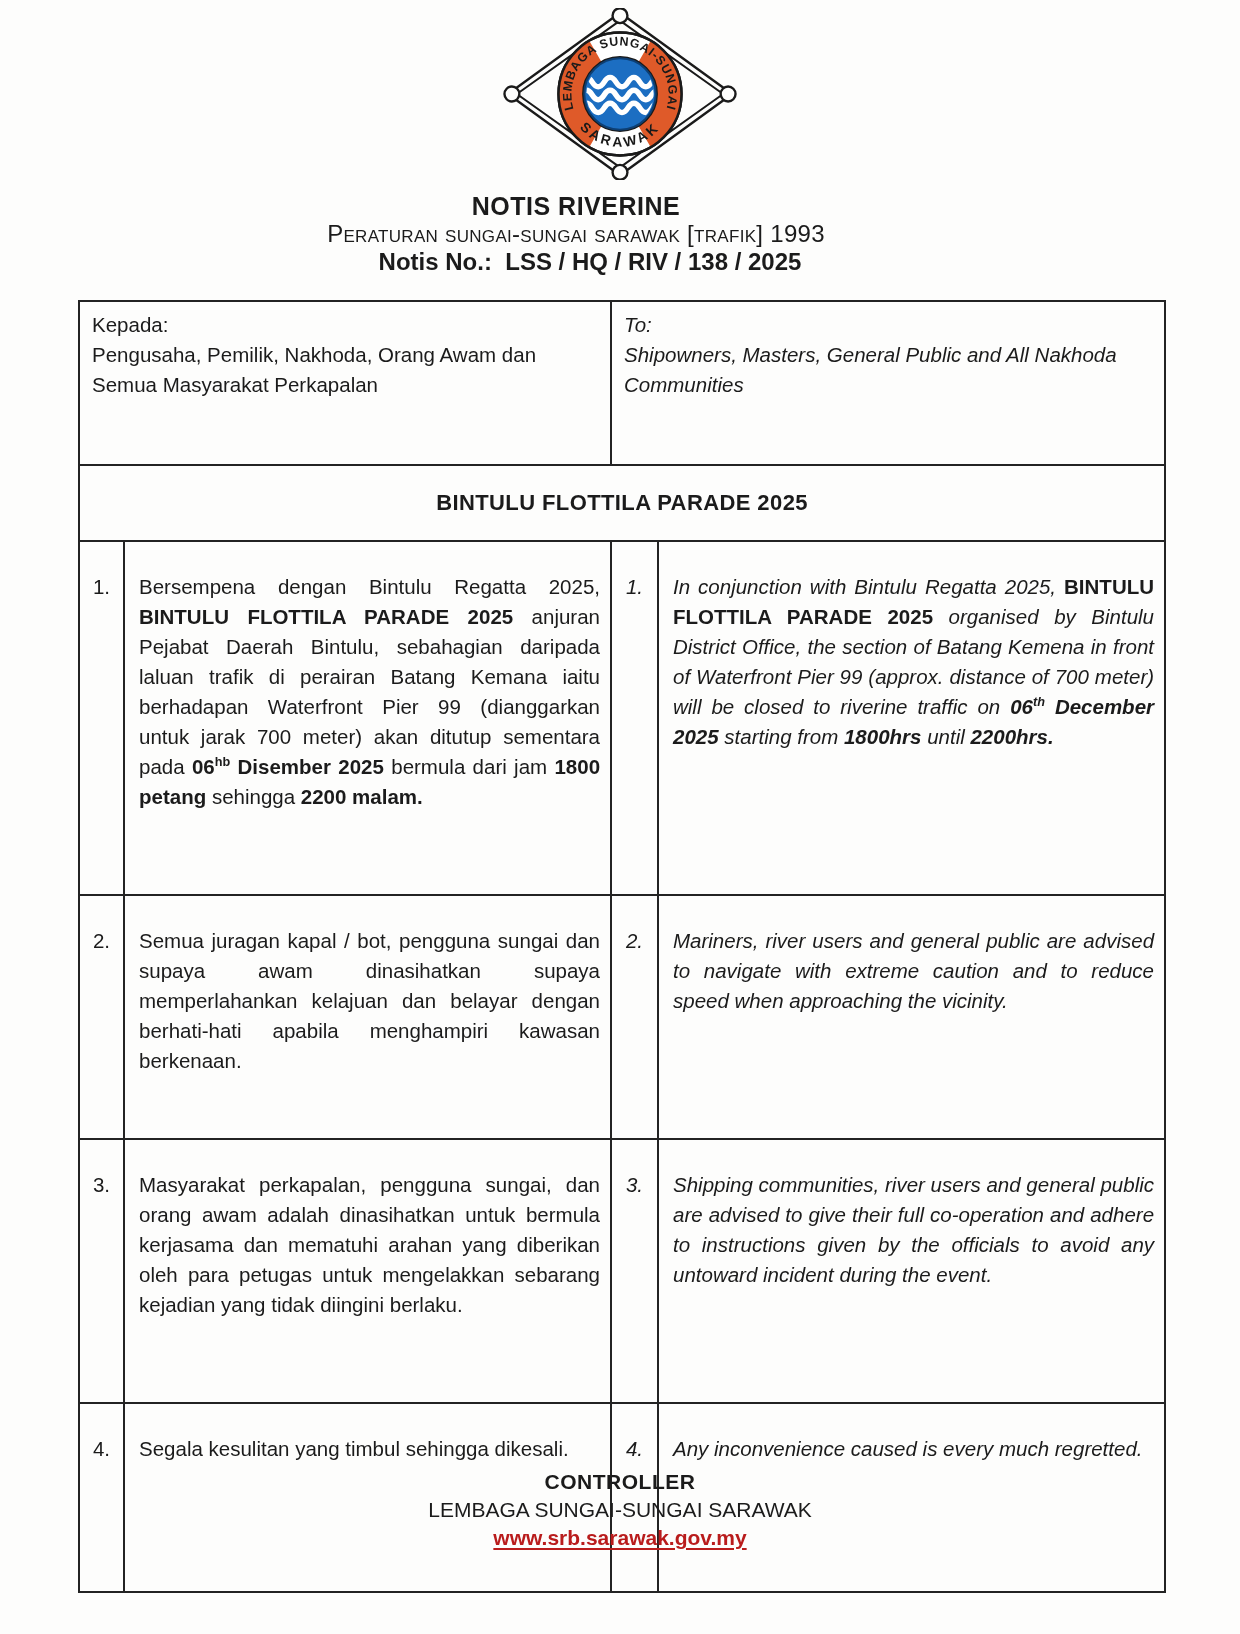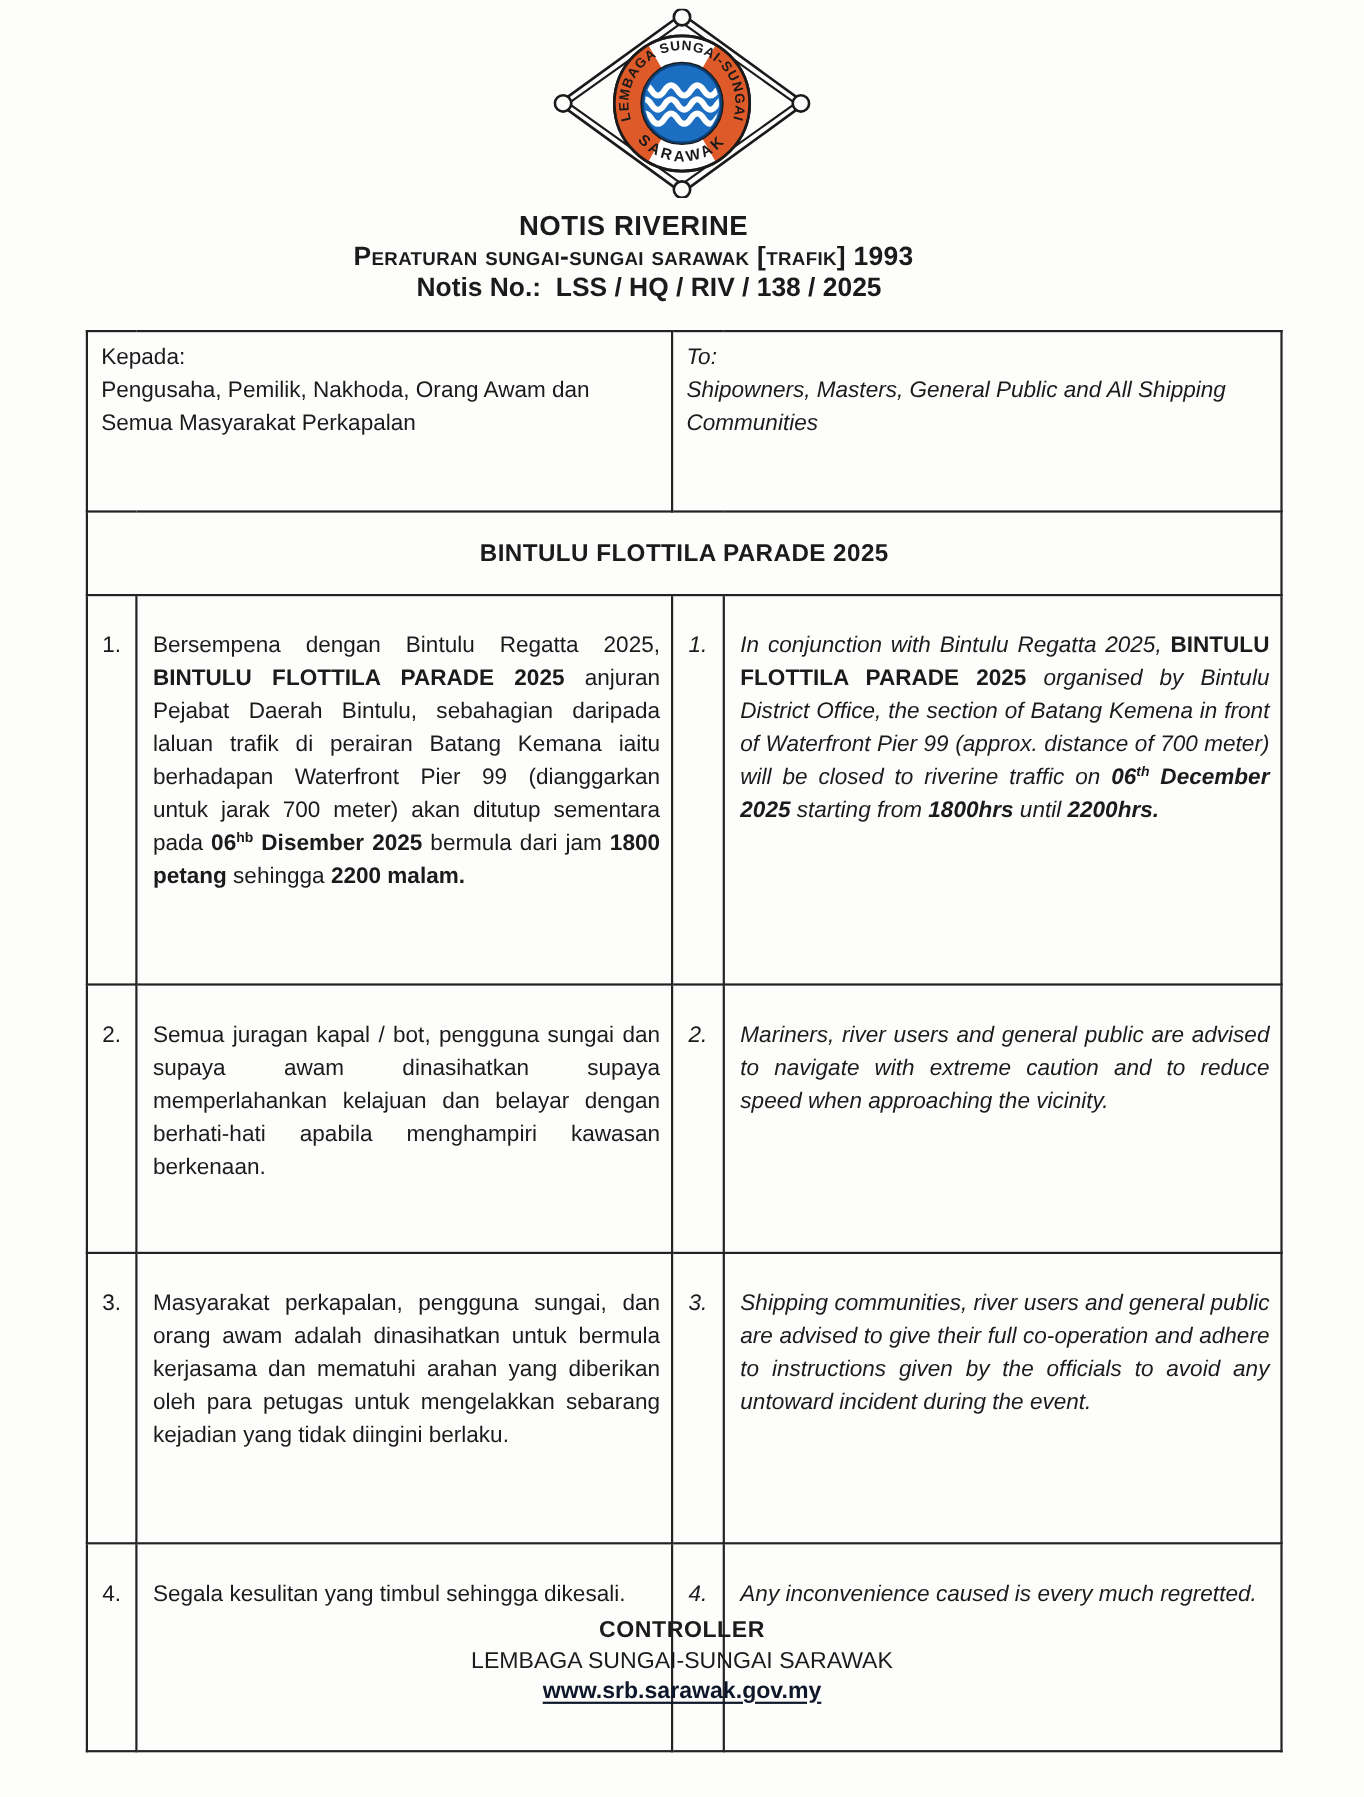--- a/index.html
+++ b/index.html
@@ -19,21 +19,21 @@
   
   .logo-wrap{
     position:absolute;top:8px;left:0;width:1240px;
     display:flex;justify-content:center;
   }
   .header-block{
     position:absolute;top:192px;left:0;width:1152px;
     text-align:center;line-height:28px;
   }
   .h-title{font-size:25px;font-weight:bold;letter-spacing:.5px;}
-  .h-subtitle{font-size:24px;font-weight:bold;font-variant:small-caps;letter-spacing:.3px;}
+  .h-subtitle{font-size:24px;font-weight:normal;font-variant:small-caps;letter-spacing:.3px;}
   .h-subtitle{text-transform:lowercase;}
   .h-subtitle::first-letter{text-transform:uppercase;}
   .h-noticeno{font-size:24px;font-weight:bold;white-space:pre;padding-left:28px;}
   
   .notice-table{
     position:absolute;left:78px;top:300px;
     width:1086px;
     border-collapse:collapse;
     table-layout:fixed;
   }
@@ -70,21 +70,21 @@
   .b{font-weight:bold;}
   .rom{font-style:normal;}
   sup{font-size:0.62em;line-height:0;vertical-align:super;}
   
   .footer{
     position:absolute;top:1468px;left:0;width:1240px;
     text-align:center;line-height:28px;font-size:21px;
   }
   .f-signatory{font-weight:bold;letter-spacing:.5px;}
   .f-link{
-    color:#0f172a;font-weight:bold;text-decoration:underline;
+    color:#b91c1c;font-weight:bold;text-decoration:underline;
     text-underline-offset:3px;cursor:pointer;
   }
   
   .arc-text{font-family:"Liberation Sans","DejaVu Sans",sans-serif;font-weight:bold;}
 </style>
 </head>
 <body>
 
 <div class="page">
 
@@ -147,21 +147,21 @@
         <col class="c-en">
     </colgroup>
     <tbody>
       <tr class="r-kepada">
         <td colspan="2">
           <div class="label">Kepada:</div>
           <div class="body">Pengusaha, Pemilik, Nakhoda, Orang Awam dan Semua Masyarakat Perkapalan</div>
         </td>
         <td colspan="2" class="en">
           <div class="label">To:</div>
-          <div class="body">Shipowners, Masters, General Public and All Shipping Communities</div>
+          <div class="body">Shipowners, Masters, General Public and All Nakhoda Communities</div>
         </td>
       </tr>
       <tr class="r-title">
         <td colspan="4">BINTULU FLOTTILA PARADE 2025</td>
       </tr>
 
       <tr class="r-item r1">
         <td class="num">1.</td>
         <td class="txt"><span>Bersempena dengan Bintulu Regatta 2025, </span><span class="b">BINTULU FLOTTILA PARADE 2025</span><span> anjuran Pejabat Daerah Bintulu, sebahagian daripada laluan trafik di perairan Batang Kemana iaitu berhadapan Waterfront Pier 99 (dianggarkan untuk jarak 700 meter) akan ditutup sementara pada </span><span class="b">06</span><sup class="b">hb</sup><span class="b"> Disember 2025</span><span> bermula dari jam </span><span class="b">1800 petang</span><span> sehingga </span><span class="b">2200 malam.</span></td>
         <td class="num en">1.</td>

